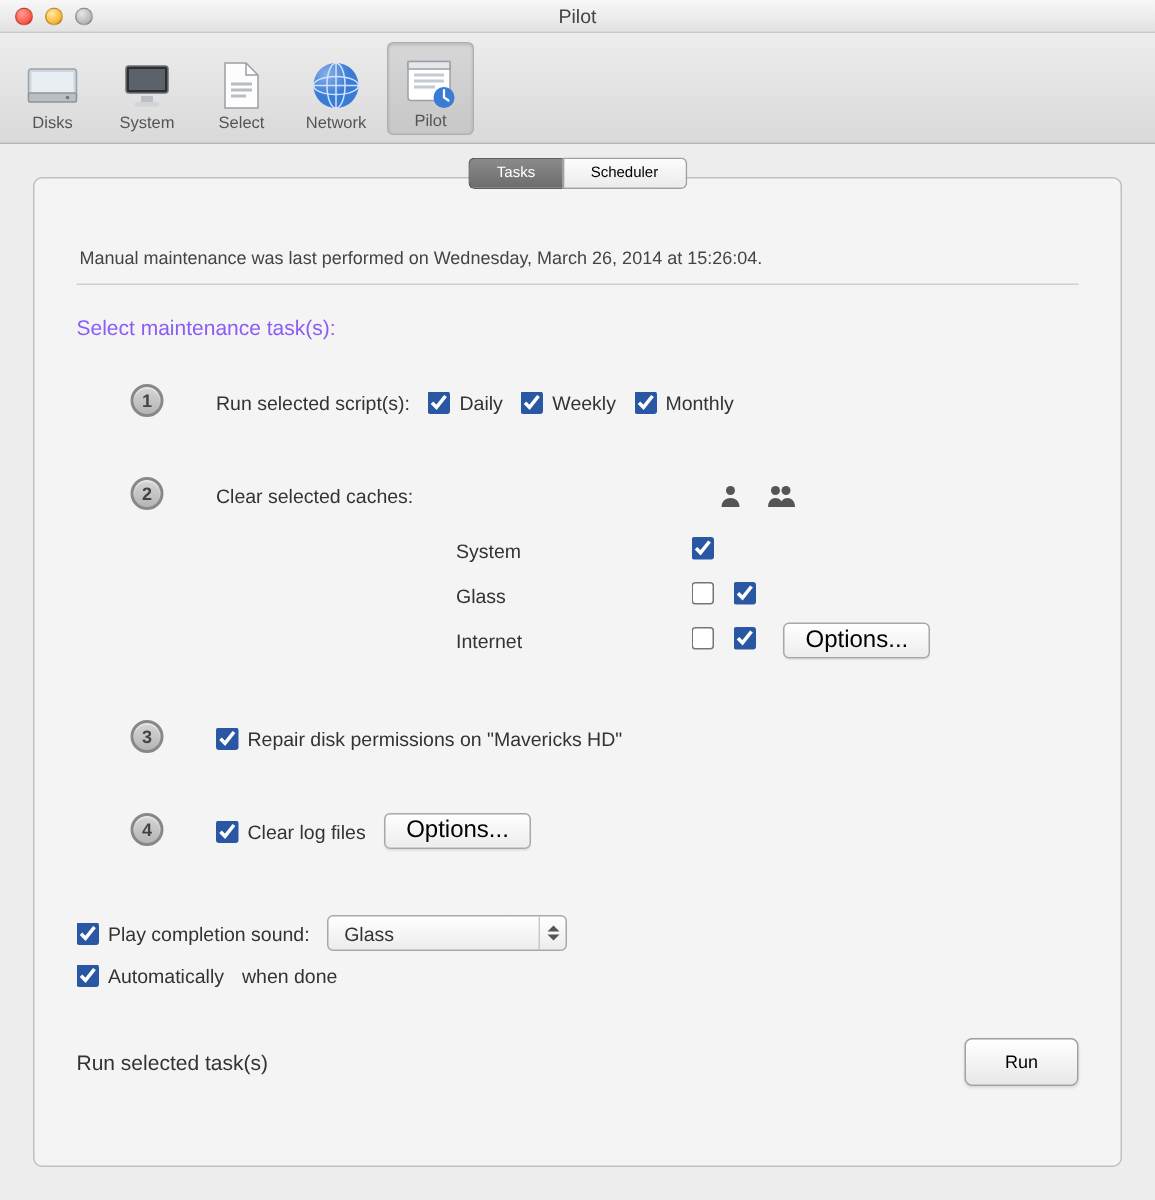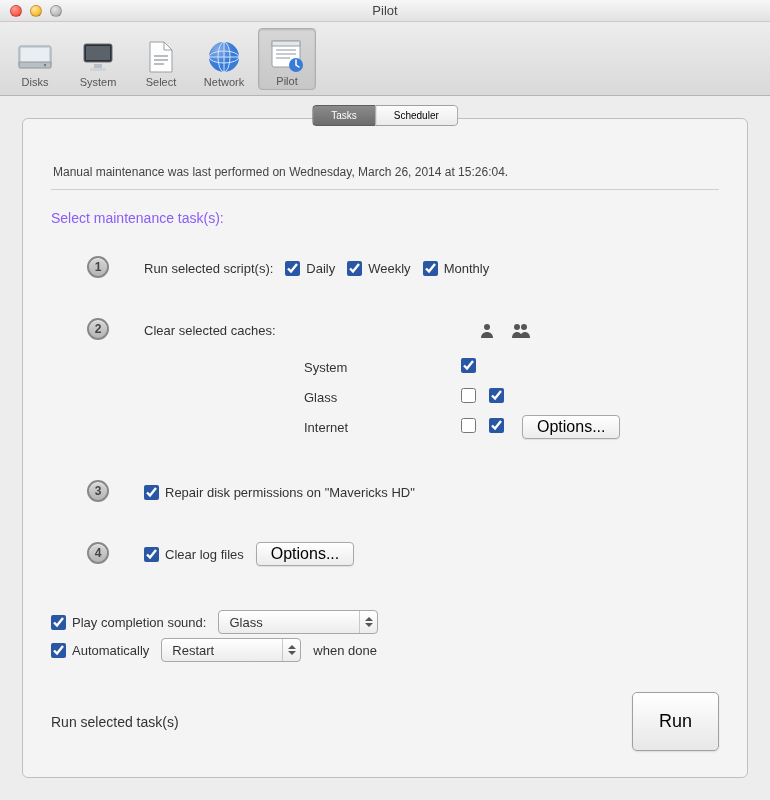--- a/index.html
+++ b/index.html
@@ -135,22 +135,22 @@
   .select .stepper {
     width: 18px; border-left:1px solid #c8c8c8;
     display:flex; flex-direction:column; align-items:center; justify-content:center;
     height:100%;
   }
   .tri { width:0; height:0; border-left:4px solid transparent; border-right:4px solid transparent;}
   .tri.up { border-bottom: 4px solid #555; margin-bottom:1px;}
   .tri.down { border-top: 4px solid #555; margin-top:1px;}
   .footer-row { margin-top: 30px; display:flex; align-items:center; justify-content:space-between;}
   .run-btn {
-    font:inherit; font-size:18px;
-    padding: 18px 26px;
+    font:inherit; font-size:12px;
+    padding: 8px 26px;
     border:1px solid #a0a0a0;
     border-radius: 5px;
     background: linear-gradient(#ffffff,#e7e7e7);
     box-shadow: 0 1px 0 rgba(255,255,255,0.7) inset, 0 1px 2px rgba(0,0,0,0.1);
     cursor: default;
   }
   svg { display:block; }
 </style>
 </head>
 <body>
@@ -367,28 +367,20 @@
               <span class="tri down"></span>
             </span>
         </div>
       </div>
 
       <div class="row1">
         <label class="ck">
           <input type="checkbox" checked="" style="">
           <span class="lbl">Automatically</span>
         </label>
-        <div class="select" style="width:140px">
-          <span class="sval">Restart</span>
-          <span style="flex:1"></span>
-          <span class="stepper">
-              <span class="tri up"></span>
-              <span class="tri down"></span>
-            </span>
-        </div>
         <span class="lbl">when done</span>
       </div>
     </div>
 
     <div class="footer-row">
       <span class="lbl" style="font-size:14px">Run selected task(s)</span>
       <button class="run-btn">Run</button>
     </div>
 
   </div>

